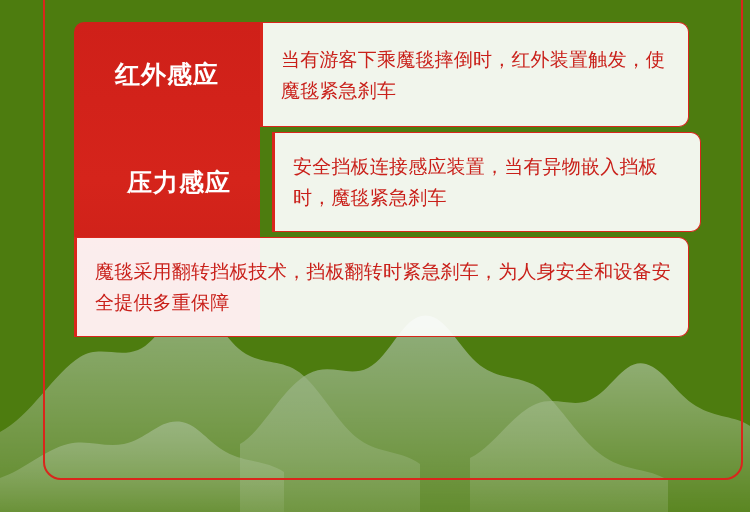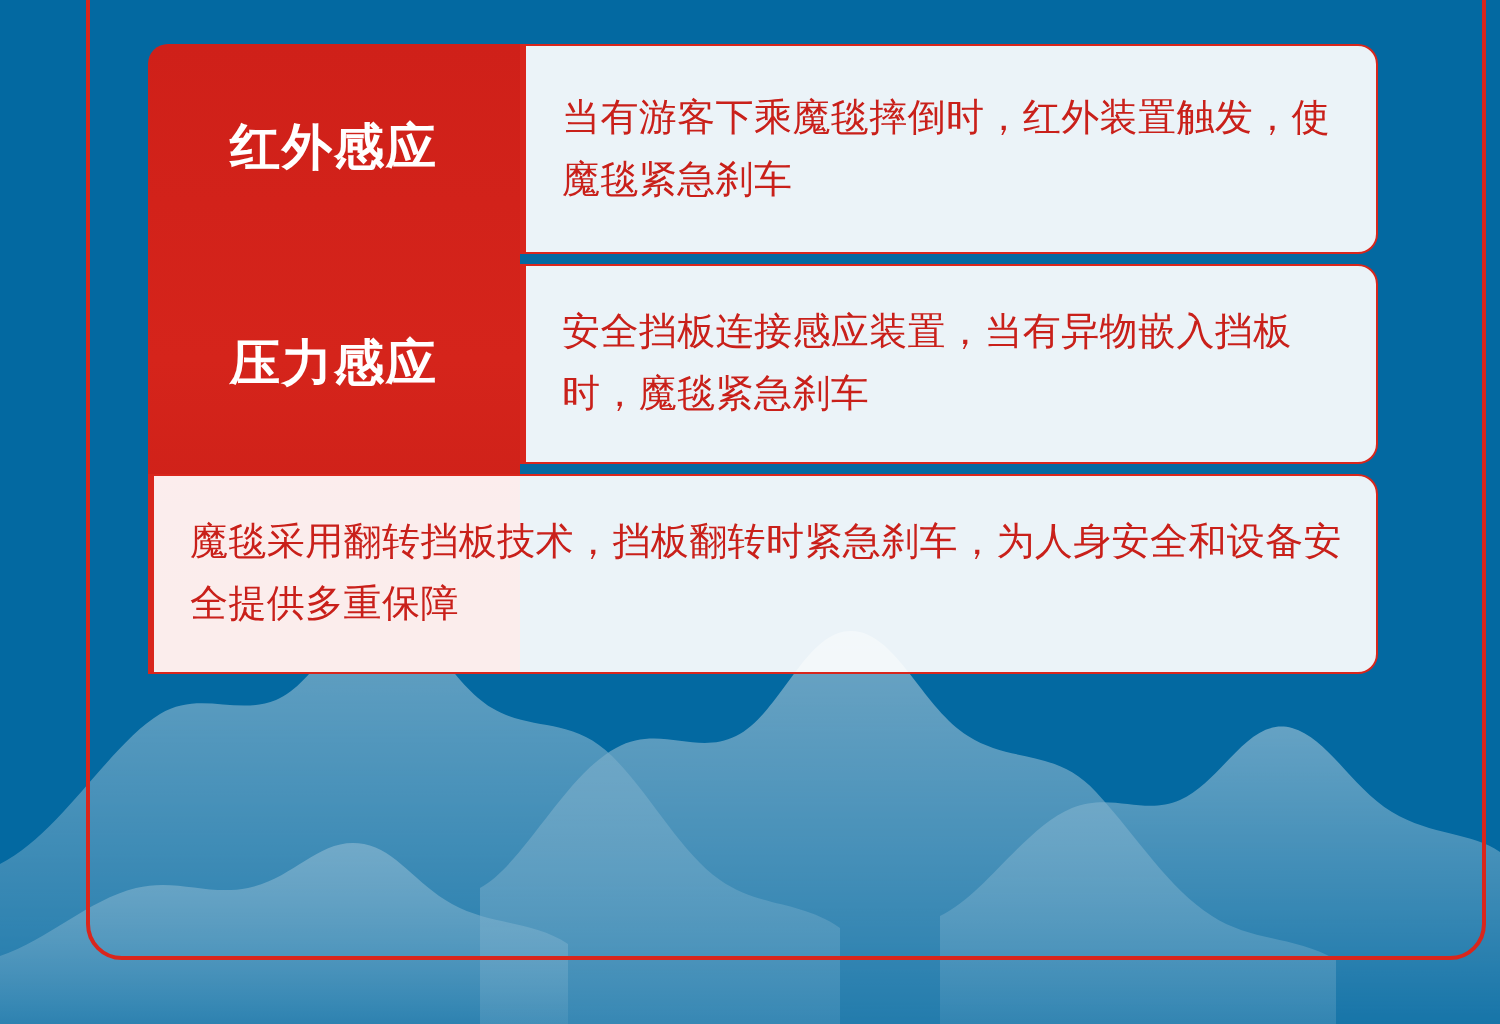--- a/index.html
+++ b/index.html
@@ -10,21 +10,21 @@
     width: 750px;
     height: 512px;
     overflow: hidden;
     font-family: "Liberation Sans", sans-serif;
     background: #ffffff;
   }
   .page {
     position: relative;
     width: 750px;
     height: 512px;
-    background: #0369a1;
+    background: #4d7c0f;
     overflow: hidden;
   }
   
   .bg-mountains {
     position: absolute;
     left: 0;
     bottom: 0;
     width: 750px;
     height: 330px;
     opacity: 0.55;
@@ -67,21 +67,21 @@
     height: 315px;
   }
   .row {
     position: absolute;
     left: 0;
     width: 615px;
     display: flex;
     align-items: stretch;
   }
   .row-1 { top: 0px;   height: 105px; }
-  .row-2 { top: 110px; height: 100px; }
+  .row-2 { top: 110px; height: 100px; margin-left: 12px; }
   .row-3 { top: 215px; height: 100px; }
 
   .row-label {
     width: 186px;
     flex: 0 0 186px;
     display: flex;
     align-items: center;
     justify-content: center;
     color: #ffffff;
     font-size: 25px;

